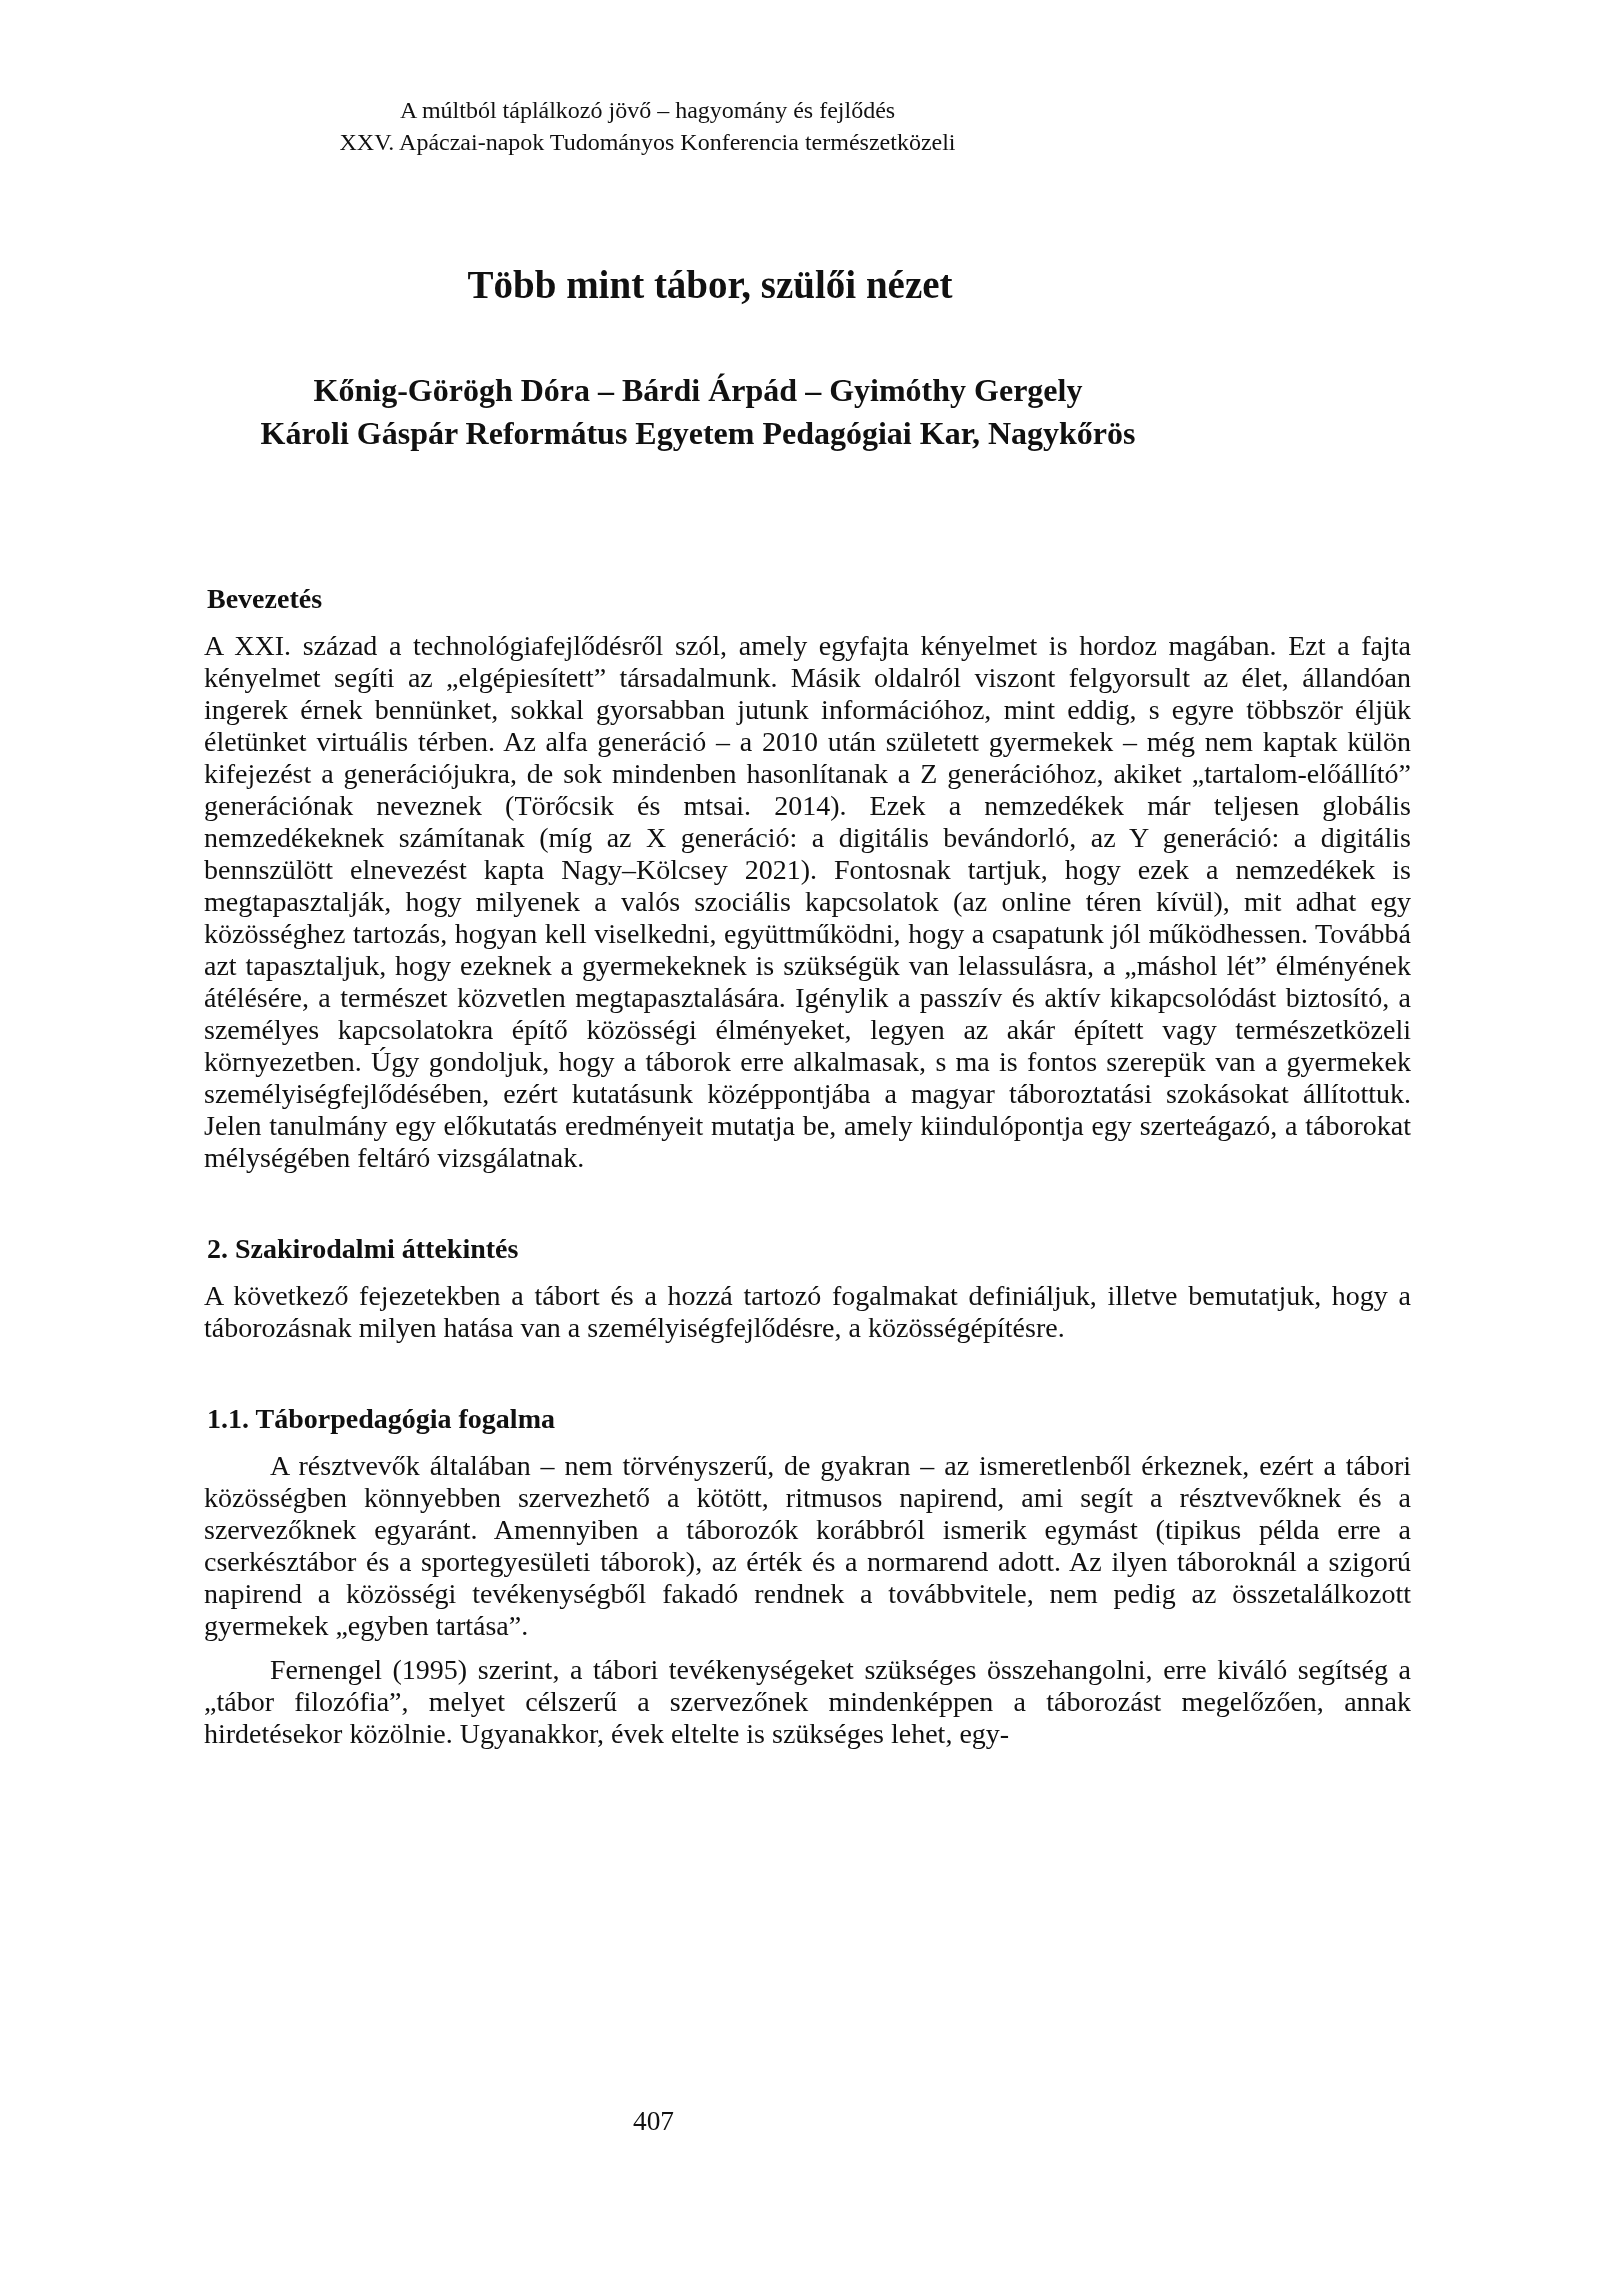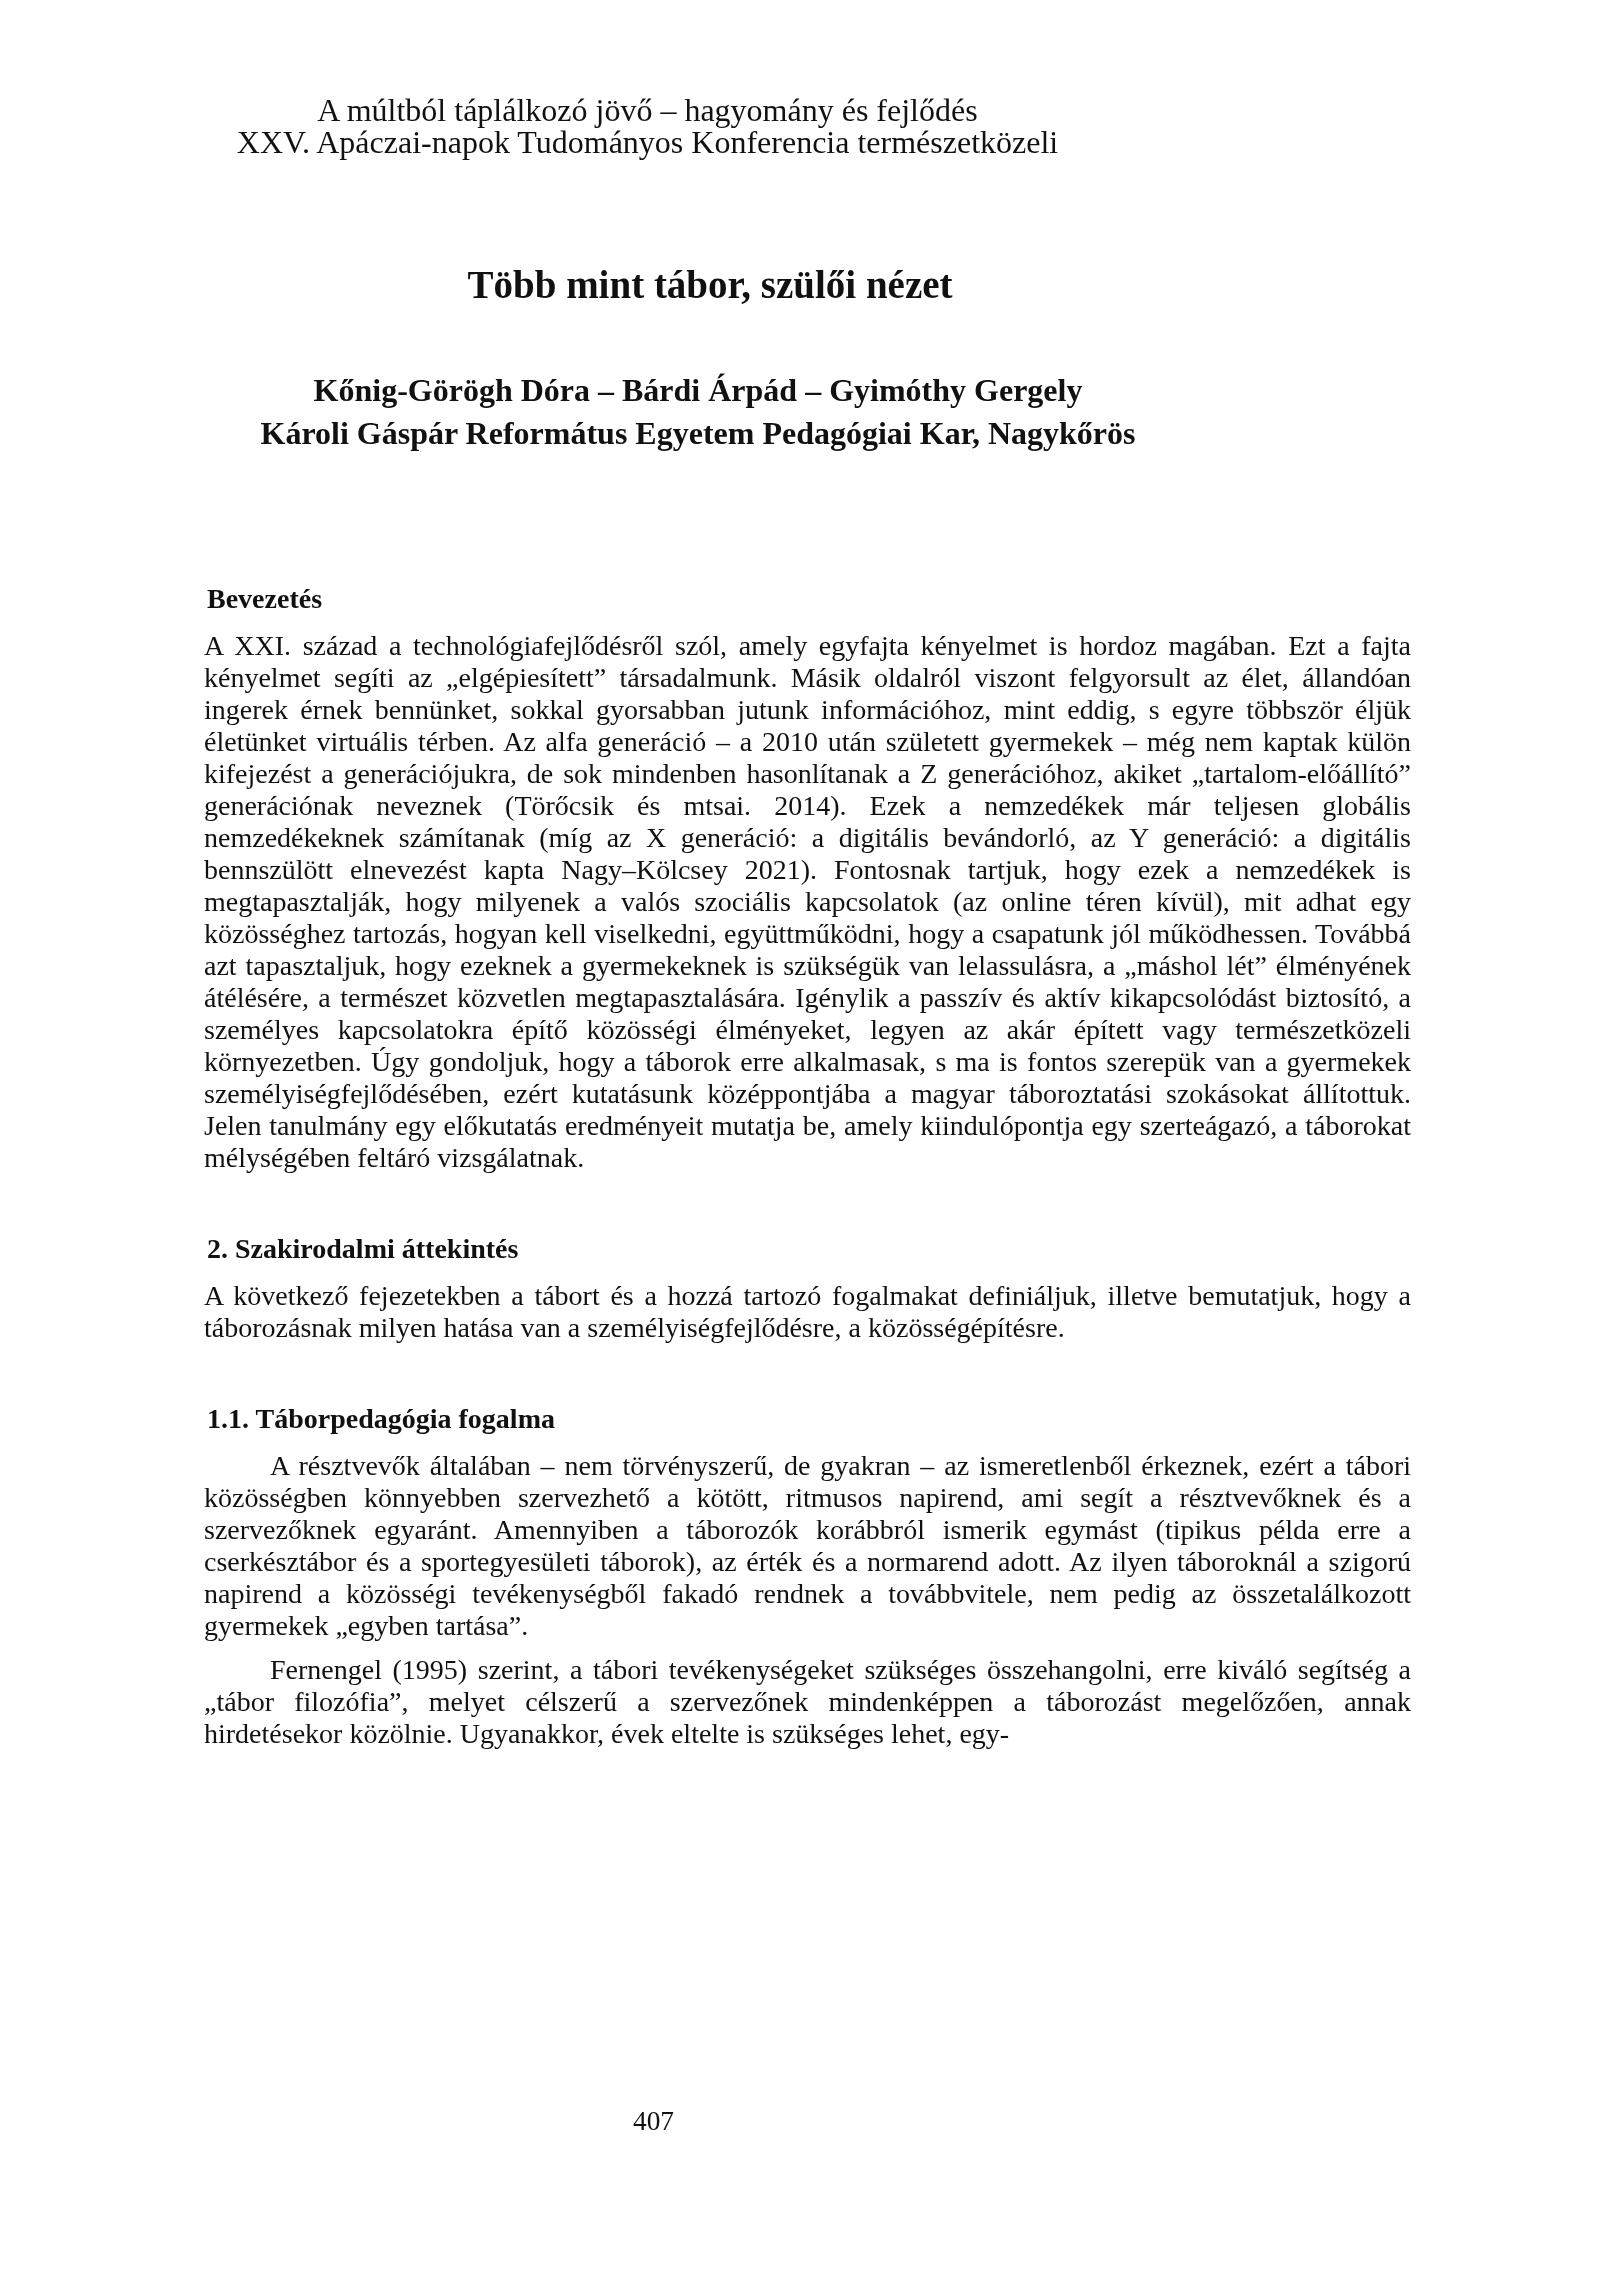--- a/index.html
+++ b/index.html
@@ -3,21 +3,21 @@
 <meta charset="utf-8">
 <style>
   html, body { margin: 0; padding: 0; background: #ffffff; }
   body {
     width: 1621px; height: 2293px; position: relative; overflow: hidden;
     font-family: "Liberation Serif", "DejaVu Serif", serif; color: #111111;
   }
   .page { position: absolute; left: 0; top: 0; width: 1621px; height: 2293px; }
   .running-header {
     position: absolute; top: 94px; left: 0; width: 1295px; text-align: center;
-    font-size: 32px; line-height: 32px;
+    font-size: 24px; line-height: 32px;
   }
   .title {
     position: absolute; top: 261px; left: 0; width: 1420px; text-align: center;
     font-size: 39px; font-weight: bold; line-height: 47px;
   }
   .authors {
     position: absolute; top: 369px; left: 0; width: 1396px; text-align: center;
     font-size: 32px; font-weight: bold; line-height: 43px;
   }
   .body {

